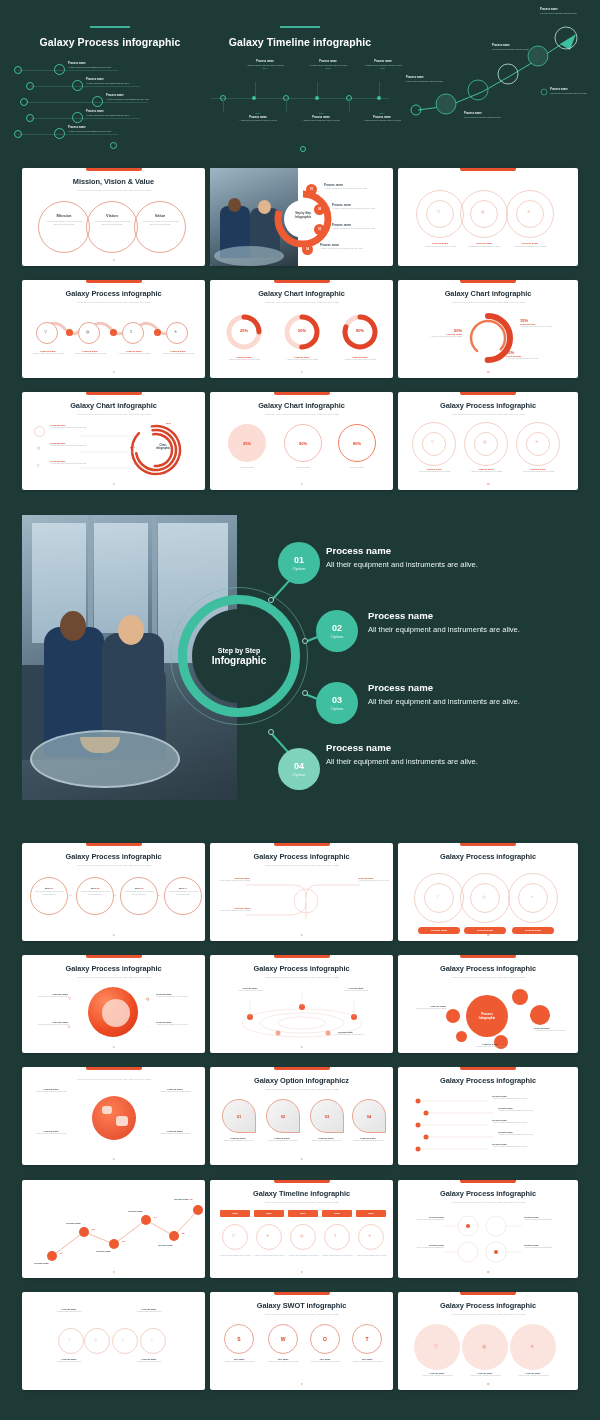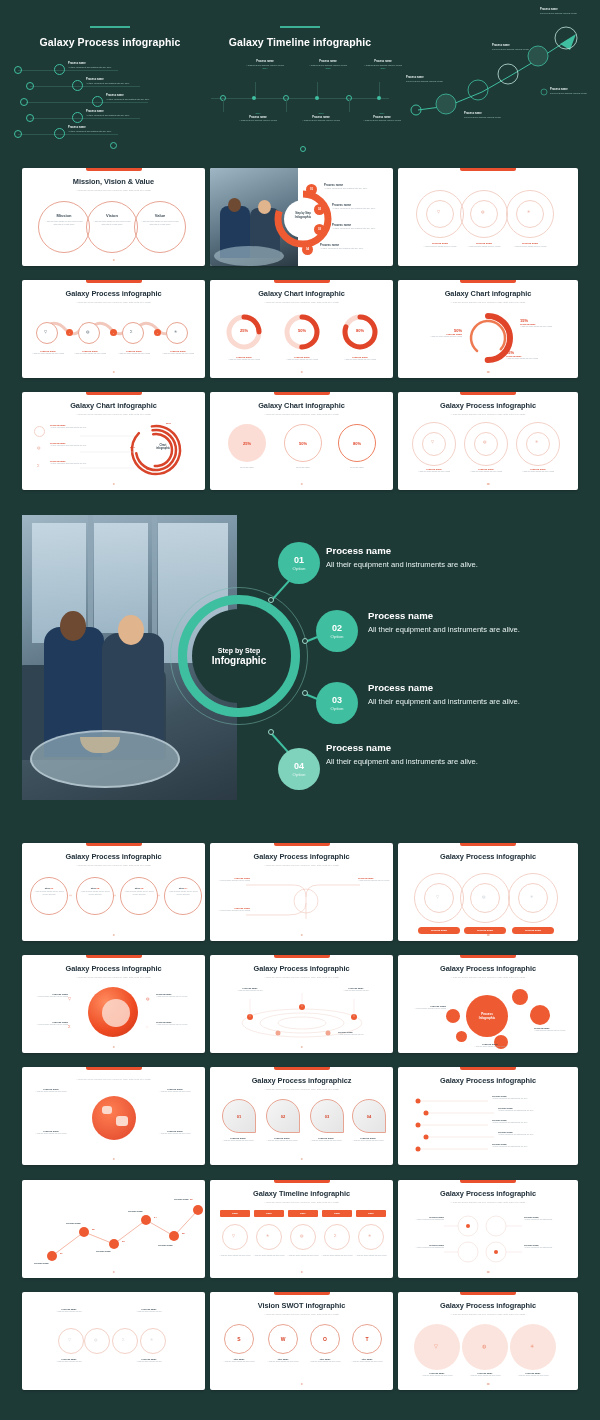--- a/index.html
+++ b/index.html
@@ -848,21 +848,21 @@
       <div style="position:absolute;left:128px;top:44px;width:50px;text-align:center;">
         <div class="lbl-d" style="font-size:2.3px;">Process name</div>
         <div class="txt" style="font-size:1.8px;">A ipsa qui some dibesm orb free pound</div>
       </div>
     </div>
     <div class="c-dot"></div>
   </div>
 
   <div class="card" style="left:210px;top:1067px;width:183px;height:98px;">
     <div class="card-tab"></div>
-    <div class="c-title">Galaxy Process infographicz</div>
+    <div class="c-title">Galaxy Option infographicz</div>
     <div class="c-sub">A ipsa qui some dibesm orb free pound in case anta puta ut ili egste</div>
     <div style="position:relative;margin-top:8px;height:60px;">
       <div style="position:absolute;left:12px;top:0;width:34px;height:34px;border-radius:50% 50% 0 50%;
            background:linear-gradient(135deg,#F6F6F6,#E4E4E4);border:.5px solid #E8A492;"></div>
       <div style="position:absolute;left:56px;top:0;width:34px;height:34px;border-radius:50% 50% 0 50%;
            background:linear-gradient(135deg,#F6F6F6,#E4E4E4);border:.5px solid #E8A492;"></div>
       <div style="position:absolute;left:100px;top:0;width:34px;height:34px;border-radius:50% 50% 0 50%;
            background:linear-gradient(135deg,#F6F6F6,#E4E4E4);border:.5px solid #E8A492;"></div>
       <div style="position:absolute;left:142px;top:0;width:34px;height:34px;border-radius:50% 50% 0 50%;
            background:linear-gradient(135deg,#F6F6F6,#E4E4E4);border:.5px solid #E8A492;"></div>
@@ -1053,21 +1053,21 @@
       </div>
       <div style="position:absolute;left:104px;top:52px;width:46px;text-align:center;">
         <div class="lbl-d" style="font-size:2.2px;">Process name</div>
         <div class="txt" style="font-size:1.8px;">A ipsa qui some dibesm orb free</div>
       </div>
     </div>
   </div>
 
   <div class="card" style="left:210px;top:1292px;width:183px;height:98px;">
     <div class="card-tab"></div>
-    <div class="c-title">Vision SWOT infographic</div>
+    <div class="c-title">Galaxy SWOT infographic</div>
     <div class="c-sub">A ipsa qui some dibesm orb free pound in case anta puta ut ili egste</div>
     <div style="position:relative;margin-top:8px;height:62px;">
       <div class="ring" style="left:14px;top:0;width:30px;height:30px;"></div>
       <div class="ring" style="left:58px;top:0;width:30px;height:30px;"></div>
       <div class="ring" style="left:100px;top:0;width:30px;height:30px;"></div>
       <div class="ring" style="left:142px;top:0;width:30px;height:30px;"></div>
       <div style="position:absolute;left:14px;top:0;width:30px;height:30px;display:flex;align-items:center;justify-content:center;font-size:5px;font-weight:bold;color:#D8452A;">S</div>
       <div style="position:absolute;left:58px;top:0;width:30px;height:30px;display:flex;align-items:center;justify-content:center;font-size:5px;font-weight:bold;color:#D8452A;">W</div>
       <div style="position:absolute;left:100px;top:0;width:30px;height:30px;display:flex;align-items:center;justify-content:center;font-size:5px;font-weight:bold;color:#D8452A;">O</div>
       <div style="position:absolute;left:142px;top:0;width:30px;height:30px;display:flex;align-items:center;justify-content:center;font-size:5px;font-weight:bold;color:#D8452A;">T</div>

